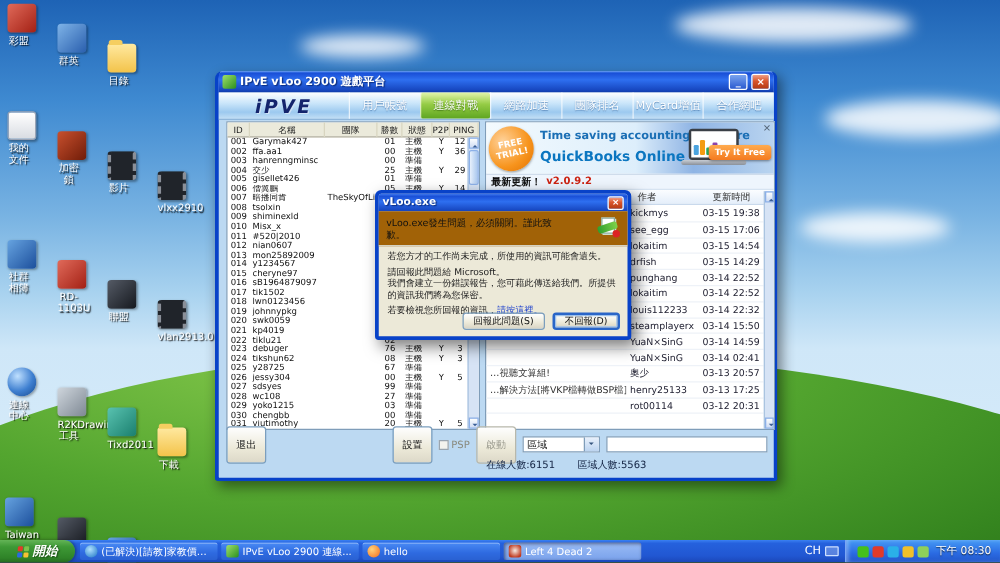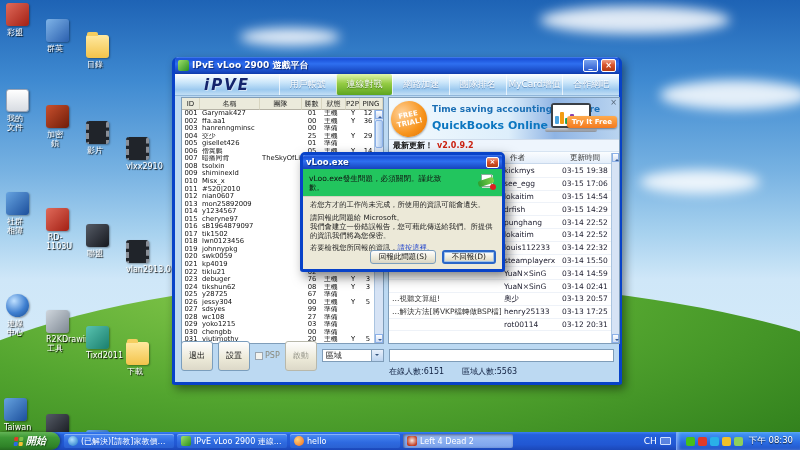--- a/index.html
+++ b/index.html
@@ -81,59 +81,59 @@
 .bt1{position:absolute;left:43px;top:6px;font-size:9px;font-weight:bold;color:#1b6fb5;white-space:nowrap}
 .bt2{position:absolute;left:43px;top:21px;font-size:11px;font-weight:bold;color:#0b76c0;white-space:nowrap}
 .laptop{position:absolute;right:28px;top:5px;width:40px;height:25px;background:#3a3f46;border-radius:3px;padding:2px}
 .laptop .scr{width:100%;height:100%;background:#fff;display:flex;align-items:flex-end;gap:1px;padding:2px}
 .laptop .scr i{display:block;width:4px;border-radius:1px}
 .lapbase{position:absolute;right:22px;top:30px;width:52px;height:4px;border-radius:2px;
   background:linear-gradient(180deg,#c8cdd4,#8a9099)}
 .trybtn{position:absolute;right:2px;top:18px;background:linear-gradient(180deg,#ffab4e,#f47b20);color:#fff;
   font-size:7px;font-weight:bold;padding:2px 5px;border-radius:3px;box-shadow:0 1px 2px rgba(0,0,0,.4);cursor:pointer}
 .bclose{position:absolute;right:2px;top:0;font-size:8px;color:#567;cursor:pointer}
-.verstrip{height:12px;display:flex;align-items:center;gap:4px;padding-left:4px;background:#eef5fd;
+.verstrip{height:12px;display:flex;gap:4px;padding-left:4px;background:#eef5fd;
   border-bottom:1px solid #d7e4f2;font-size:8px}
 .vtx{font-weight:bold;color:#111}
 .vnum{color:#cc2211;font-weight:bold}
 .uhead{display:grid;grid-template-columns:118px 60px 1fr;height:12px;align-items:center;font-size:7.5px;color:#333;
   background:linear-gradient(180deg,#fbfdff,#e4eefa);border-bottom:1px solid #c9d9ec}
 .uhead span{padding-left:3px;white-space:nowrap;overflow:hidden}
 .ulink{color:#c33;margin-left:3px;cursor:pointer}
 .urows{position:absolute;top:67px;left:0;right:8px;bottom:0;overflow:hidden}
 .urow{display:grid;grid-template-columns:112px 58px 1fr;height:12.8px;align-items:center;
   border-bottom:1px solid #eef2f8;font-size:7.5px;color:#223}
 .uc{overflow:hidden;white-space:nowrap;padding-left:3px}
 .uc.t{color:#333}
 .uscroll{position:absolute;top:55px;right:0;bottom:0;width:8px;background:#d6e3f5;border-left:1px solid #aac4e0}
 
 
 .toolbar{position:absolute;left:6px;top:291px;right:5px;height:15px;display:flex;align-items:center;gap:5px}
 .xbtn{height:30px;padding:4px 7px;font-size:8px;background:linear-gradient(180deg,#fefefe,#ece9d8 60%,#dcd8c8);
   border:1px solid #7b9ebd;border-radius:3px;color:#111;display:flex;align-items:center;cursor:pointer;white-space:nowrap}
 .xbtn.disabled{color:#9a9a8e;border-color:#b8b8ab}
-.sp1{}
+.sp1{margin-left:96px}
 .psp{display:flex;align-items:center;gap:2px;color:#8a8a7e;font-size:8px}
 .psp .box{width:8px;height:8px;border:1px solid #9aa5b0;background:#f4f3ee}
 .combo{width:62px;height:13px;border:1px solid #7f9db9;background:#fff;display:flex;align-items:center;
   font-size:8px;padding-left:3px;color:#111}
 .combo .dd{margin-left:auto;width:12px;height:11px;border-left:1px solid #7f9db9;position:relative;
   background:linear-gradient(180deg,#e8f0fb,#bcd4f0)}
 .combo .dd::after{content:"";position:absolute;left:3px;top:4px;border:2.5px solid transparent;border-top-color:#35557e}
 .chatinput{flex:1;height:13px;border:1px solid #7f9db9;background:#fff;font-size:8px;padding:0 3px;outline:none;min-width:0}
 .statusbar{position:absolute;left:6px;right:6px;top:308px;height:13px;display:flex;gap:18px;
   padding-left:208px;font-size:8px;color:#102040;align-items:center}
 
 
 .dialog{position:absolute;left:300px;top:152px;width:205px;height:120px;z-index:50;
   border:3px solid #0842c8;border-radius:5px 5px 3px 3px;background:#ece9d8;box-shadow:4px 5px 12px rgba(0,0,0,.5)}
 .dtitle{height:14px;background:linear-gradient(180deg,#3f79ee 0%,#1a50d8 15%,#2e6ff0 45%,#1747c0 95%);
   border-radius:2px 2px 0 0;display:flex;align-items:center;padding:0 3px;gap:3px}
 .dtitle .t{flex:1;color:#fff;font-weight:bold;font-size:8.5px;text-shadow:1px 1px 1px #0a2a7a}
-.dwhite{background:#22c55e;padding:5px 6px 4px;display:flex;gap:23px;align-items:flex-start;border-bottom:1px solid #d5d2c2}
+.dwhite{background:#a16207;padding:5px 6px 4px;display:flex;gap:23px;align-items:flex-start;border-bottom:1px solid #d5d2c2}
 .dheading{font-size:7.6px;color:#111;flex:1;line-height:9px}
 .dicon{width:18px;height:16px;position:relative;flex:none}
 .dicon .pg{position:absolute;left:3px;top:0;width:11px;height:13px;background:#fff;border:1px solid #8a9;box-shadow:1px 1px 0 #cdc}
 .dicon .rb{position:absolute;left:0;top:5px;width:16px;height:6px;background:linear-gradient(90deg,#2f9e2f,#7fd24a);border-radius:2px;transform:rotate(-18deg)}
 .dicon .dot{position:absolute;right:0;bottom:0;width:6px;height:6px;border-radius:50%;background:#d22}
 .dbody{padding:4px 7px 0;font-size:7.3px;color:#222;line-height:8.6px}
 .dp{margin-bottom:4px}
 .dlink{color:#2244cc;text-decoration:underline;cursor:pointer}
 .dbtns{position:absolute;right:6px;bottom:5px;display:flex;gap:6px}
 .dbtn{height:14px;padding:0 8px;font-size:7.5px;display:flex;align-items:center;cursor:pointer;border-radius:3px;

